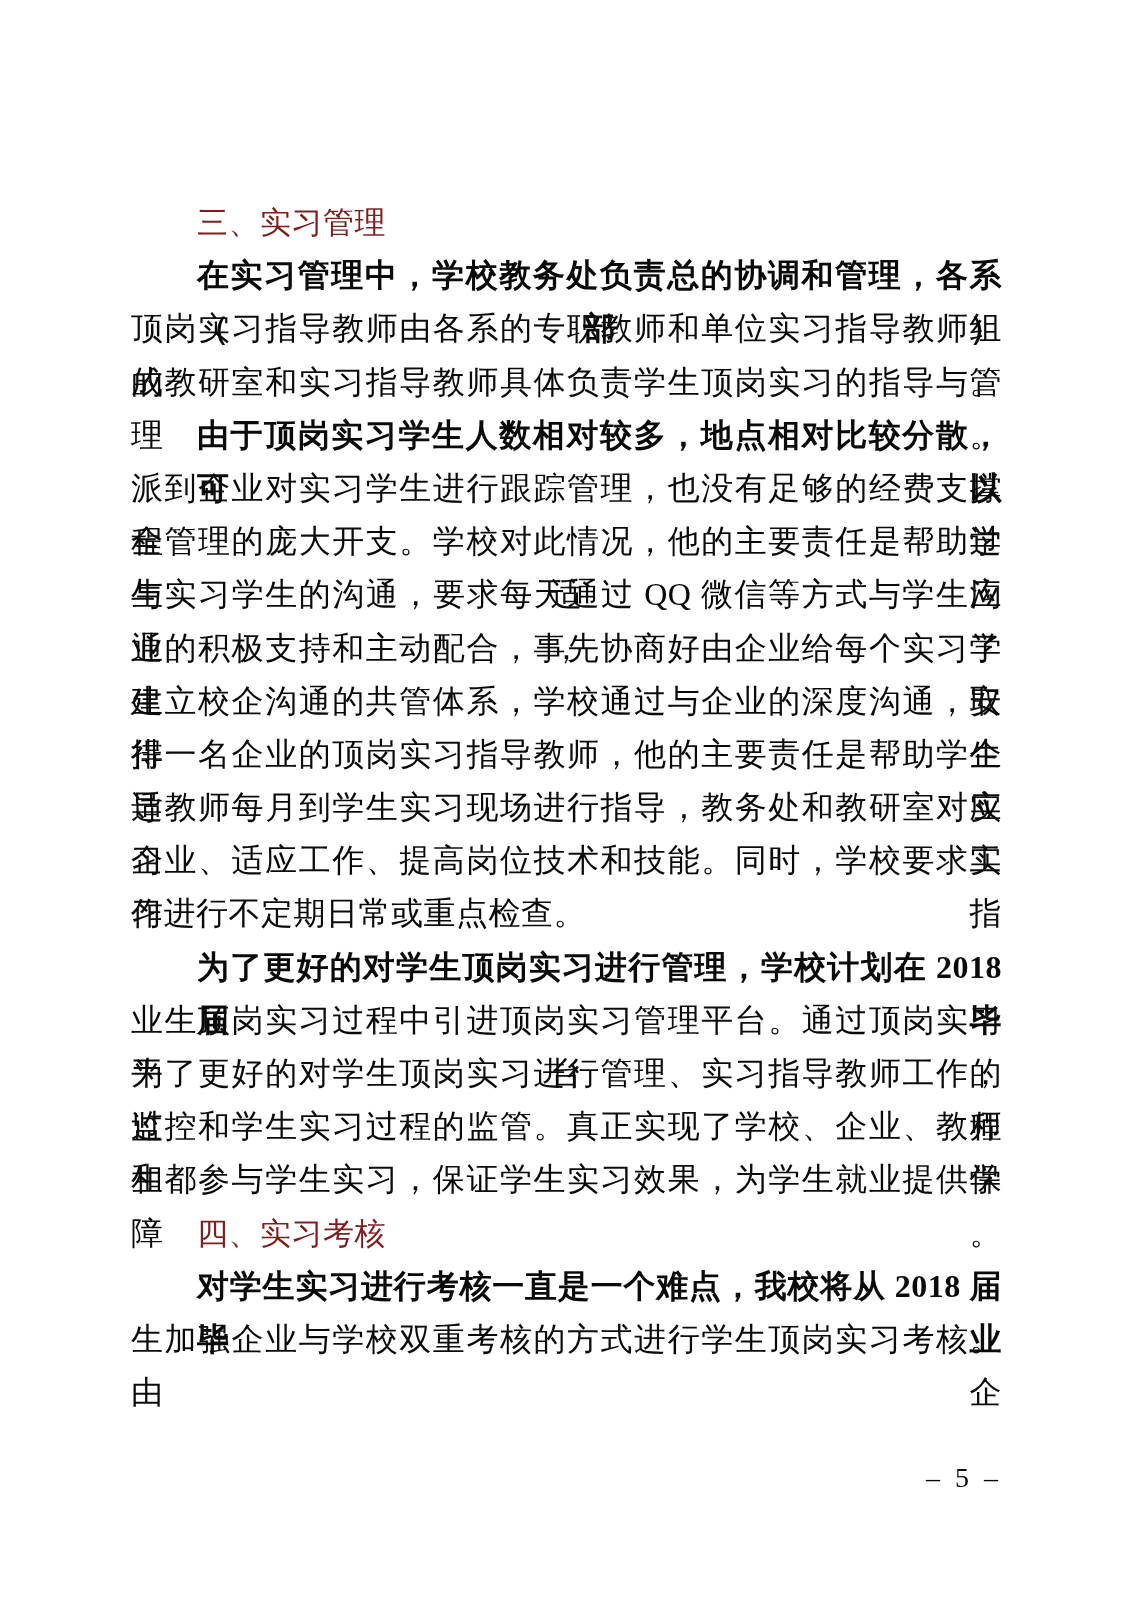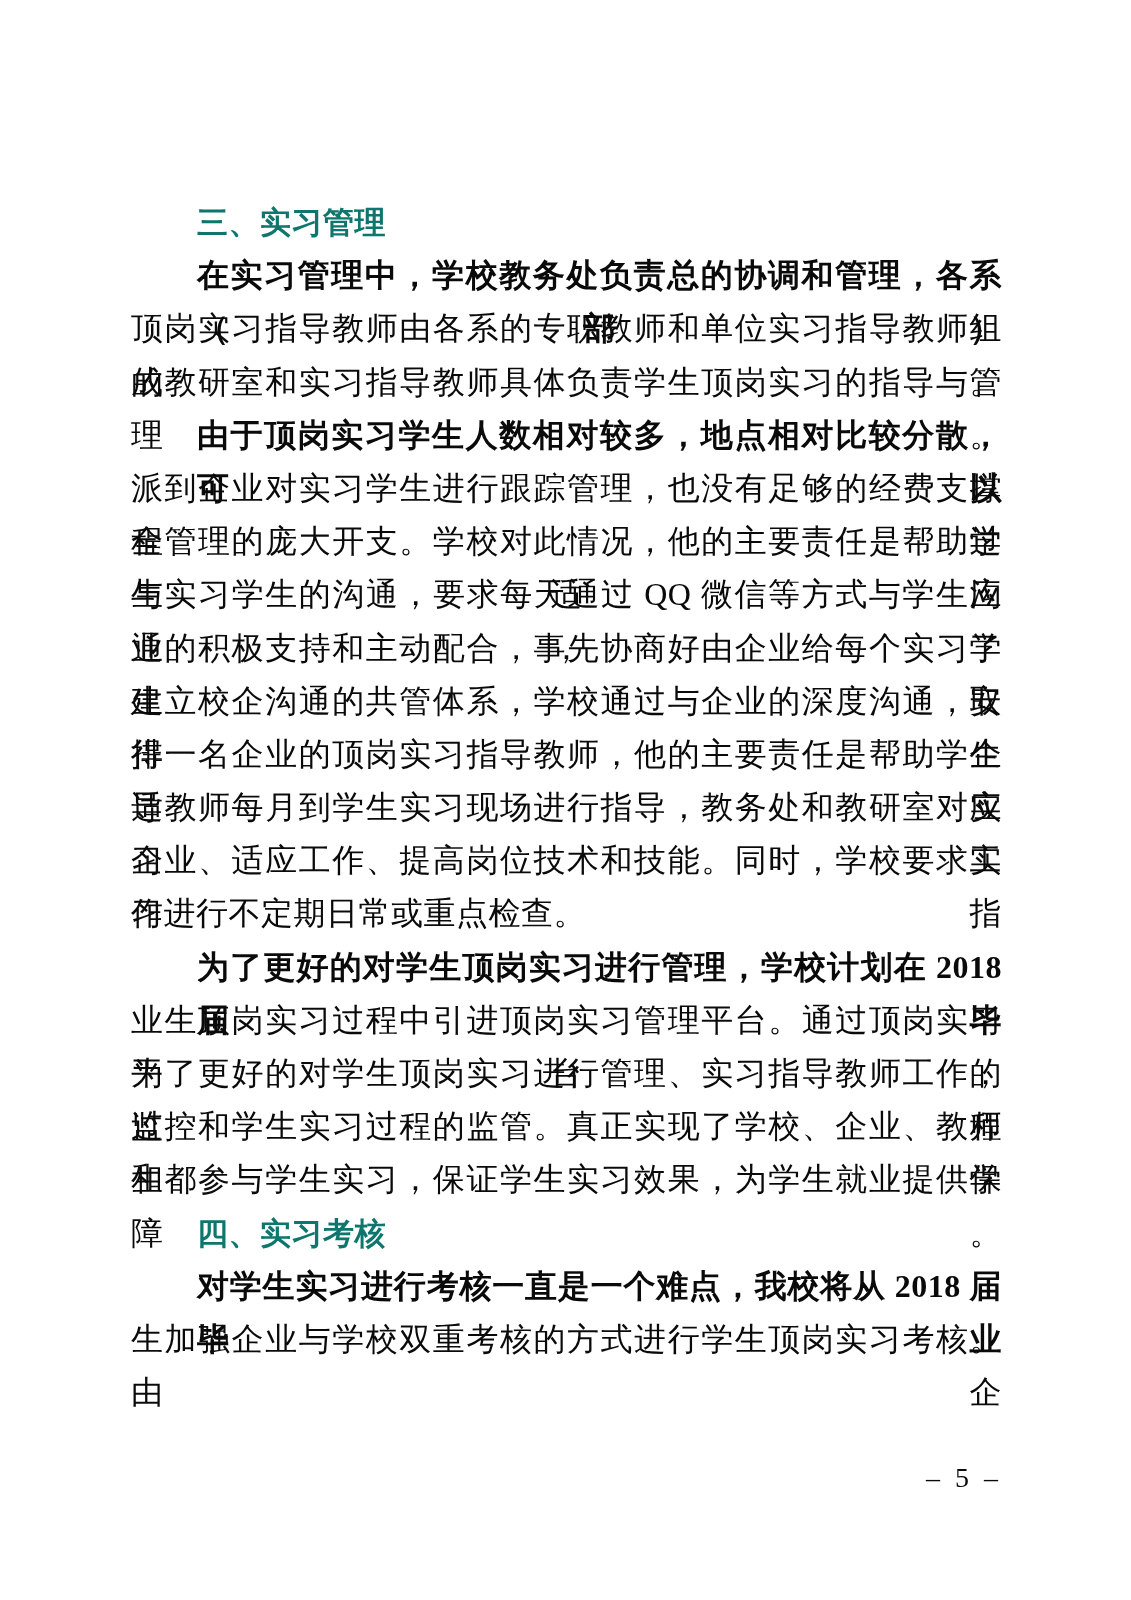--- a/index.html
+++ b/index.html
@@ -35,27 +35,27 @@
     text-align: justify;
     text-align-last: justify;
     text-justify: inter-character;
   }
   .ind {
     padding-left: 66px;
     font-weight: bold;
   }
   .head {
     font-family: "Liberation Sans", "DejaVu Sans", sans-serif;
-    font-weight: 700;
+    font-weight: 400;
     font-size: 31px;
     padding-left: 66px;
     text-align: right;
     text-align-last: left;
     white-space: nowrap;
-    color: #0f766e;
+    color: #7f1d1d;
   }
   .page-number {
     position: absolute;
     left: 131px;
     top: 1458px;
     width: 871px;
     text-align: right;
     padding-right: 6px;
     font-size: 28px;
     line-height: 40px;

